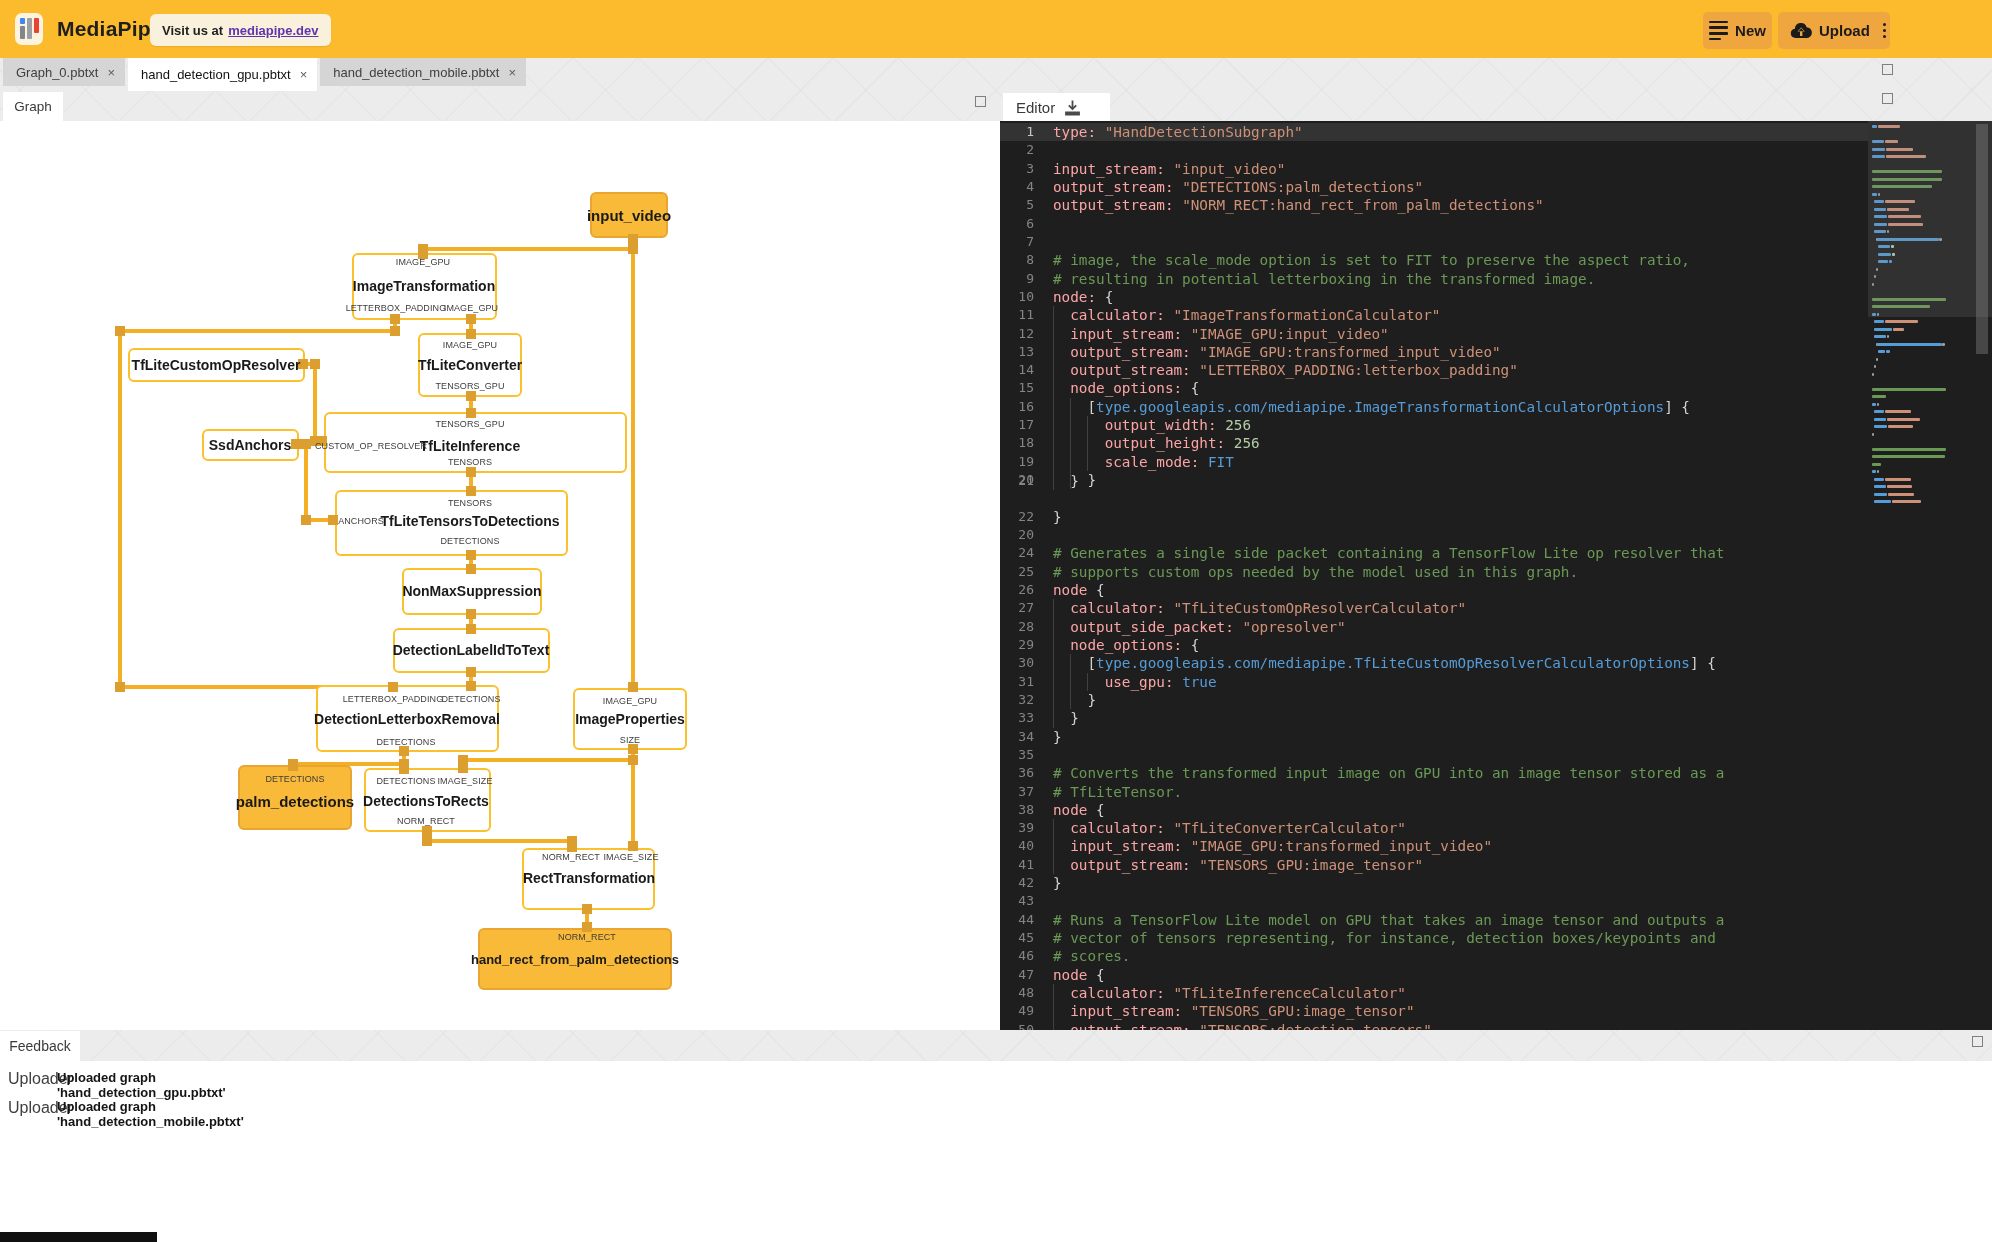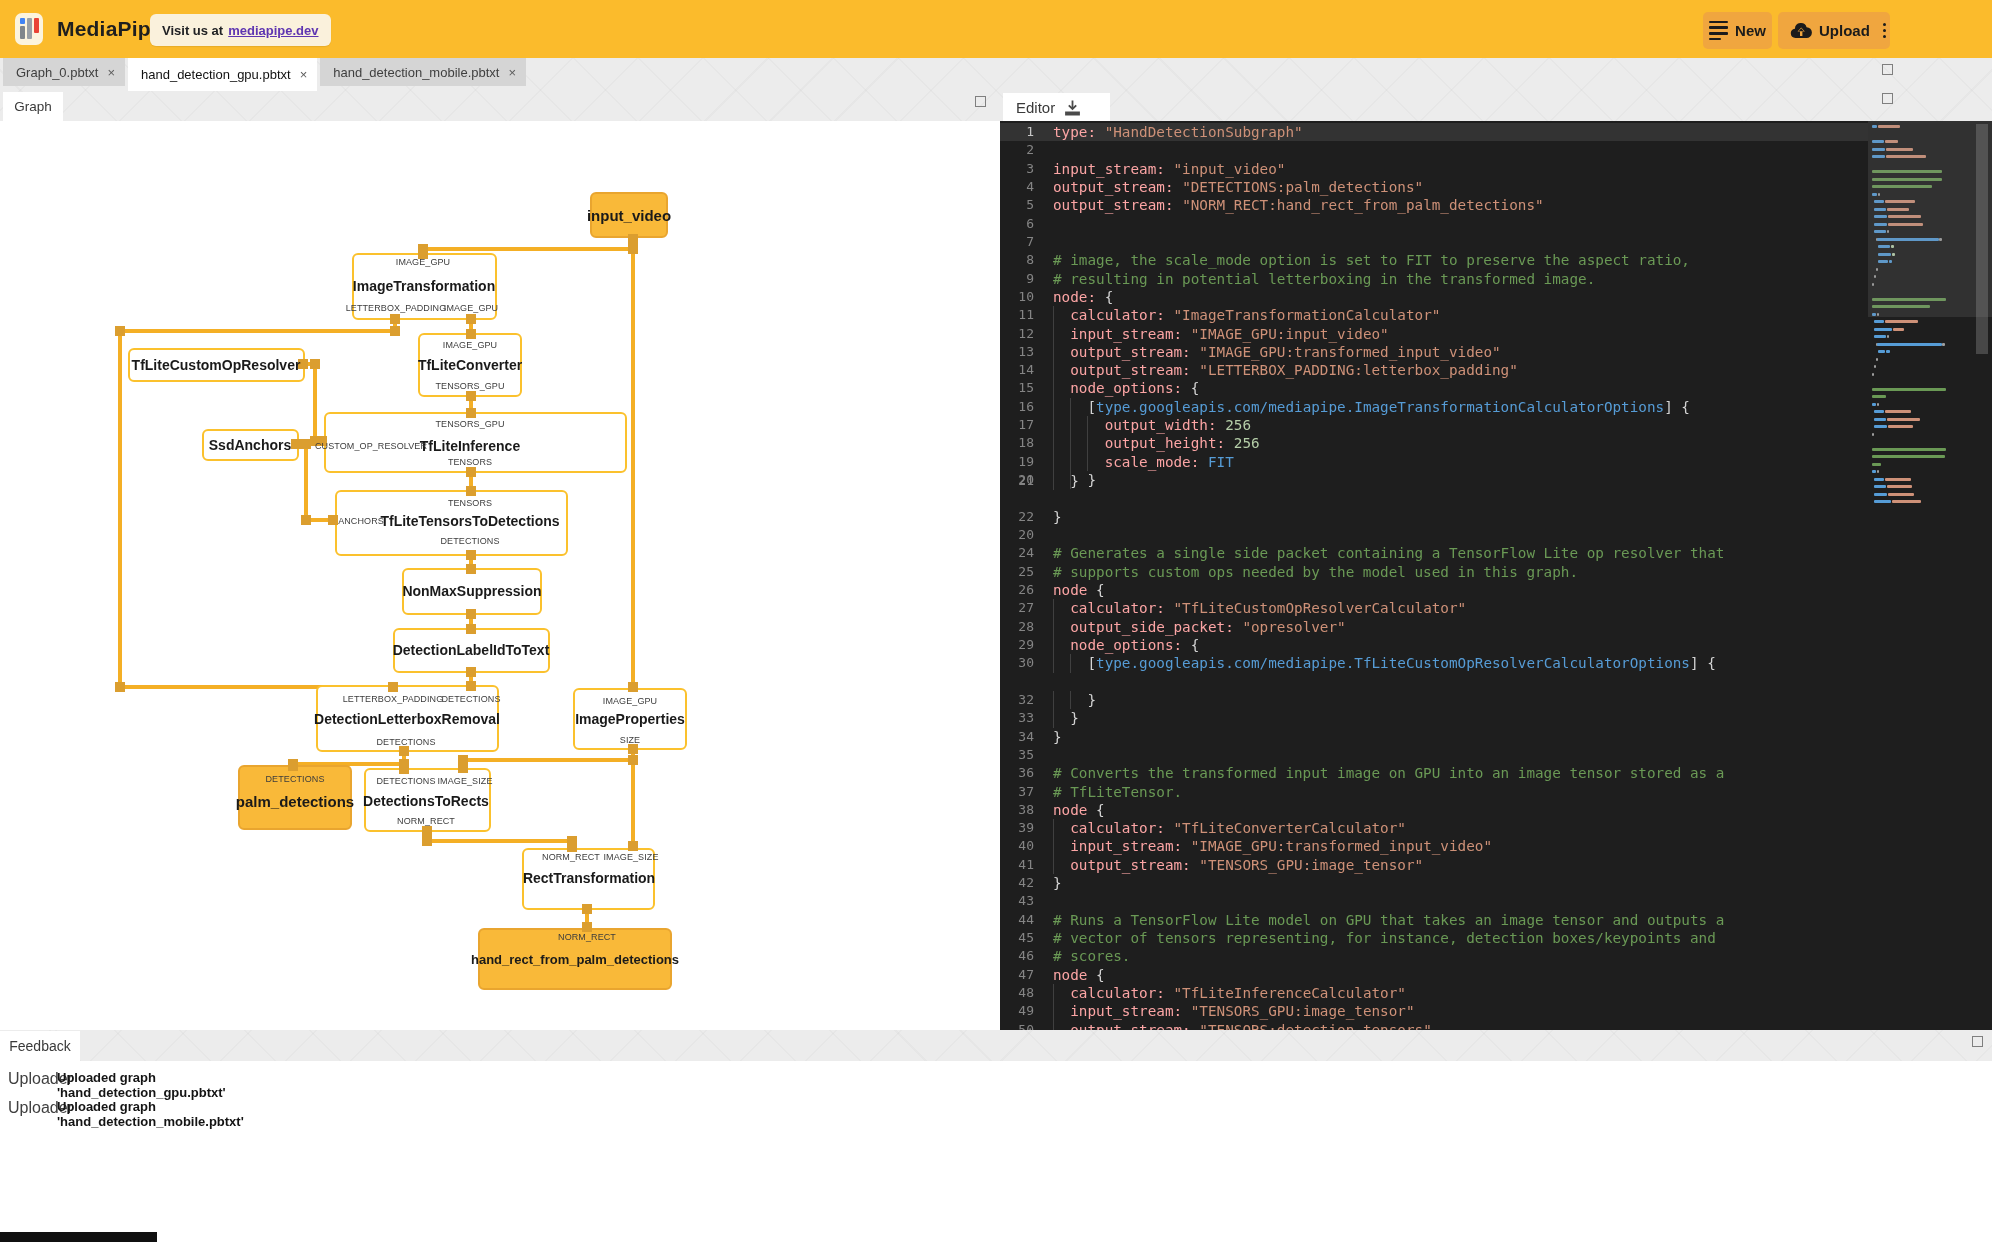--- a/index.html
+++ b/index.html
@@ -313,20 +313,21 @@
       <div class="codeline" style="top: 351px; padding-left: 38px;"><span class="lnum">21</span><span class="iguide" style="left: 53px;"></span><span class="ltext"><span class="tk-p">  }</span></span></div>
       <div class="codeline" style="top: 386.72px;"><span class="lnum">22</span><span class="ltext"><span class="tk-p">}</span></span></div>
       <div class="codeline" style="top: 405.04px;"><span class="lnum">20</span><span class="ltext"></span></div>
       <div class="codeline" style="top: 423.36px;"><span class="lnum">24</span><span class="ltext"><span class="tk-c"># Generates a single side packet containing a TensorFlow Lite op resolver that</span></span></div>
       <div class="codeline" style="top: 441.68px;"><span class="lnum">25</span><span class="ltext"><span class="tk-c"># supports custom ops needed by the model used in this graph.</span></span></div>
       <div class="codeline" style="top: 460px;"><span class="lnum">26</span><span class="ltext"><span class="tk-k">node</span><span class="tk-p"> {</span></span></div>
       <div class="codeline" style="top: 478.32px;"><span class="lnum">27</span><span class="iguide" style="left: 53px;"></span><span class="ltext"><span class="tk-p">  </span><span class="tk-k">calculator:</span><span class="tk-p"> </span><span class="tk-s">"TfLiteCustomOpResolverCalculator"</span></span></div>
       <div class="codeline" style="top: 496.64px;"><span class="lnum">28</span><span class="iguide" style="left: 53px;"></span><span class="ltext"><span class="tk-p">  </span><span class="tk-k">output_side_packet:</span><span class="tk-p"> </span><span class="tk-s">"opresolver"</span></span></div>
       <div class="codeline" style="top: 514.96px;"><span class="lnum">29</span><span class="iguide" style="left: 53px;"></span><span class="ltext"><span class="tk-p">  </span><span class="tk-k">node_options:</span><span class="tk-p"> {</span></span></div>
       <div class="codeline" style="top: 533.28px;"><span class="lnum">30</span><span class="iguide" style="left: 53px;"></span><span class="iguide" style="left: 70.2px;"></span><span class="ltext"><span class="tk-p">    [</span><span class="tk-t">type.googleapis.com/mediapipe.TfLiteCustomOpResolverCalculatorOptions</span><span class="tk-p">] {</span></span></div>
+      <div class="codeline" style="top: 551.6px;"><span class="lnum">31</span><span class="iguide" style="left: 53px;"></span><span class="iguide" style="left: 70.2px;"></span><span class="iguide" style="left: 87.4px;"></span><span class="ltext"><span class="tk-p">      </span><span class="tk-k">use_gpu:</span><span class="tk-e"> true</span></span></div>
       <div class="codeline" style="top: 569.92px;"><span class="lnum">32</span><span class="iguide" style="left: 53px;"></span><span class="iguide" style="left: 70.2px;"></span><span class="ltext"><span class="tk-p">    }</span></span></div>
       <div class="codeline" style="top: 588.24px;"><span class="lnum">33</span><span class="iguide" style="left: 53px;"></span><span class="ltext"><span class="tk-p">  }</span></span></div>
       <div class="codeline" style="top: 606.56px;"><span class="lnum">34</span><span class="ltext"><span class="tk-p">}</span></span></div>
       <div class="codeline" style="top: 624.88px;"><span class="lnum">35</span><span class="ltext"></span></div>
       <div class="codeline" style="top: 643.2px;"><span class="lnum">36</span><span class="ltext"><span class="tk-c"># Converts the transformed input image on GPU into an image tensor stored as a</span></span></div>
       <div class="codeline" style="top: 661.52px;"><span class="lnum">37</span><span class="ltext"><span class="tk-c"># TfLiteTensor.</span></span></div>
       <div class="codeline" style="top: 679.84px;"><span class="lnum">38</span><span class="ltext"><span class="tk-k">node</span><span class="tk-p"> {</span></span></div>
       <div class="codeline" style="top: 698.16px;"><span class="lnum">39</span><span class="iguide" style="left: 53px;"></span><span class="ltext"><span class="tk-p">  </span><span class="tk-k">calculator:</span><span class="tk-p"> </span><span class="tk-s">"TfLiteConverterCalculator"</span></span></div>
       <div class="codeline" style="top: 716.48px;"><span class="lnum">40</span><span class="iguide" style="left: 53px;"></span><span class="ltext"><span class="tk-p">  </span><span class="tk-k">input_stream:</span><span class="tk-p"> </span><span class="tk-s">"IMAGE_GPU:transformed_input_video"</span></span></div>
       <div class="codeline" style="top: 734.8px;"><span class="lnum">41</span><span class="iguide" style="left: 53px;"></span><span class="ltext"><span class="tk-p">  </span><span class="tk-k">output_stream:</span><span class="tk-p"> </span><span class="tk-s">"TENSORS_GPU:image_tensor"</span></span></div>

